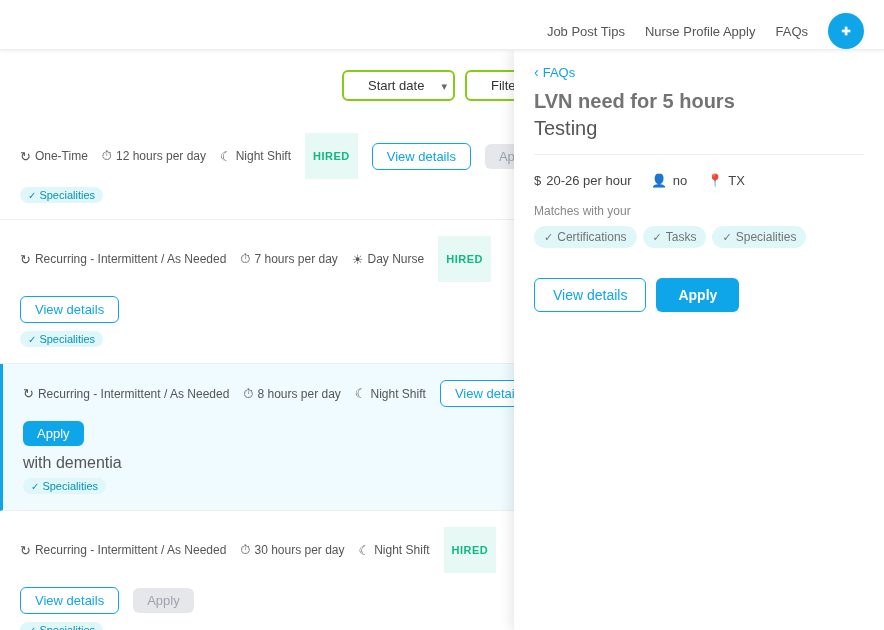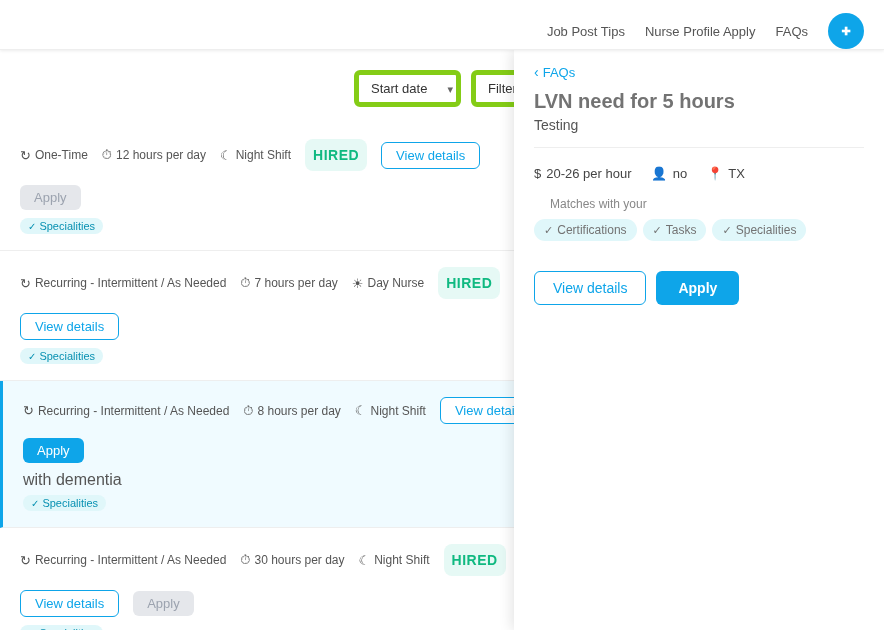--- a/index.html
+++ b/index.html
@@ -26,40 +26,40 @@
     .job-list-panel {
       width: 570px; background: #fff; overflow-y: auto; padding: 20px 0;
       box-shadow: 2px 0 6px rgba(0,0,0,0.06);
     }
 
     
     .filters-row {
       display: flex; gap: 10px; padding: 0 20px 16px 20px; justify-content: flex-end;
     }
     .filter-select {
-      border: 5px solid #84cc16; border-radius: 6px; padding: 6px 28px 6px 12px;
+      border: 2px solid #84cc16; border-radius: 6px; padding: 6px 28px 6px 24px;
       font-size: 13px; color: #333; background: #fff; appearance: none; cursor: pointer;
       position: relative;
     }
     .select-wrapper { position: relative; display: inline-block; }
     .select-wrapper::after {
       content: '▾'; position: absolute; right: 8px; top: 50%; transform: translateY(-50%);
       font-size: 11px; color: #666; pointer-events: none;
     }
 
     
     .job-card {
       border-bottom: 1px solid #eee; padding: 16px 20px; background: #fff;
     }
     .job-meta { display: flex; align-items: center; gap: 14px; flex-wrap: wrap; font-size: 12px; color: #555; margin-bottom: 8px; }
     .job-meta-item { display: flex; align-items: center; gap: 4px; }
     .meta-icon { font-size: 13px; }
     .hired-badge {
-      background: #e6f9f5; color: #10b981; font-size: 14px; font-weight: 700;
-      padding: 8px 8px; border-radius: 8px; letter-spacing: 0.5px;
+      background: #e6f9f5; color: #10b981; font-size: 11px; font-weight: 700;
+      padding: 17px 8px; border-radius: 0; letter-spacing: 0.5px;
     }
     .btn-view {
       border: 1.5px solid #0ea5e9; color: #0ea5e9; background: #fff;
       padding: 5px 14px; border-radius: 6px; font-size: 13px; cursor: pointer;
     }
     .btn-apply-disabled {
       background: #e5e7eb; color: #9ca3af; border: none;
       padding: 5px 14px; border-radius: 6px; font-size: 13px; cursor: default;
     }
     .btn-apply-active {
@@ -82,28 +82,28 @@
       z-index: 50; overflow-y: auto; padding: 0;
     }
 
     .detail-back {
       padding: 14px 20px 0 20px; display: flex; align-items: center; gap: 4px;
       color: #0ea5e9; font-size: 13px; cursor: pointer;
     }
     .detail-back-arrow { font-size: 14px; }
 
     .detail-title { font-size: 20px; font-weight: 700; color: #737373; padding: 10px 20px 4px 20px; }
-    .detail-subtitle { font-size: 14px; color: #555; padding: 0 20px 14px 20px; }
+    .detail-subtitle { font-size: 20px; color: #555; padding: 0 20px 14px 20px; }
 
     .detail-info-row {
       display: flex; align-items: center; gap: 20px; padding: 0 20px 16px 20px; flex-wrap: wrap;
     }
     .detail-info-item { display: flex; align-items: center; gap: 5px; font-size: 13px; color: #444; }
 
-    .detail-matches-label { font-size: 12px; color: #888; padding: 0 20px 8px 36px; }
+    .detail-matches-label { font-size: 12px; color: #888; padding: 0 20px 8px 20px; }
     .detail-matches-row { display: flex; gap: 6px; padding: 0 20px 20px 20px; flex-wrap: wrap; }
     .match-tag {
       background: #e0f7fa; color: #737373; font-size: 12px;
       padding: 4px 10px; border-radius: 12px; display: flex; align-items: center; gap: 4px;
     }
     .match-tag::before { content: '✓'; font-size: 11px; }
 
     .detail-apply-row { padding: 10px 20px; display: flex; gap: 10px; }
     .detail-btn-view {
       border: 1.5px solid #0ea5e9; color: #0ea5e9; background: #fff;

